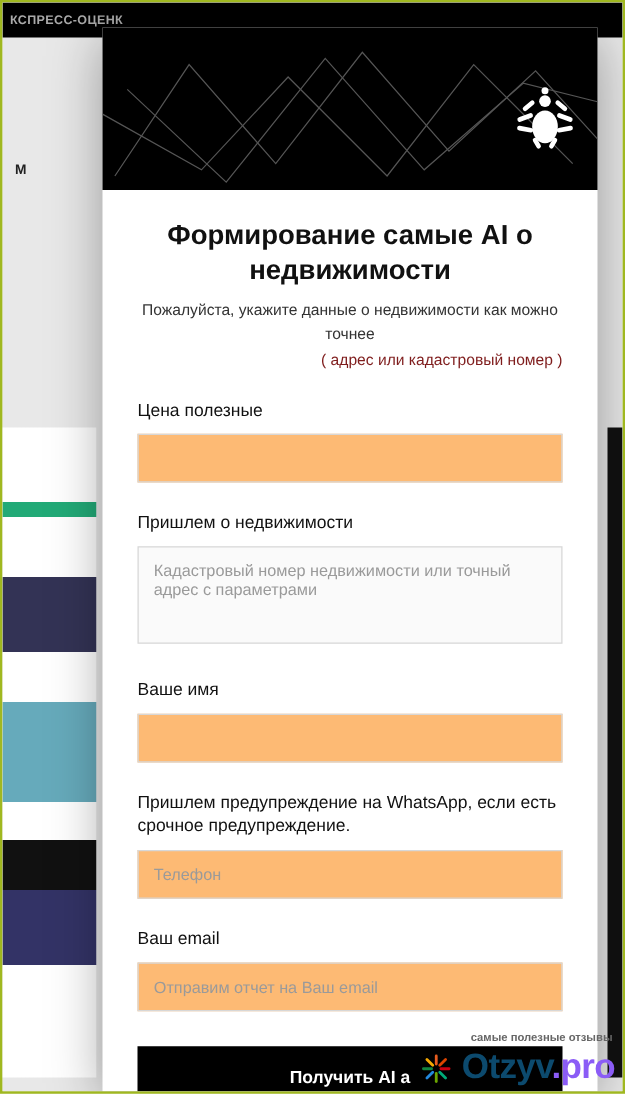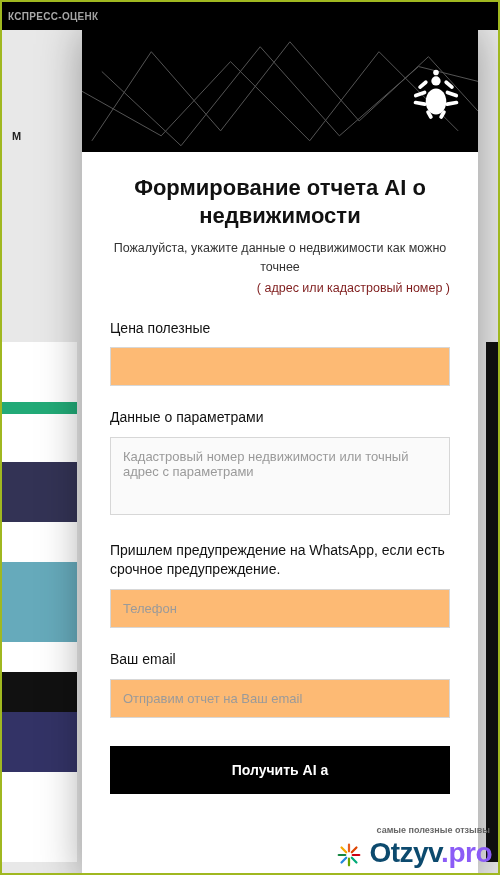--- a/index.html
+++ b/index.html
@@ -111,34 +111,38 @@
         <rect x="40" y="38" width="14" height="4" rx="2" transform="rotate(-10 47 40)"></rect>
         <rect x="10" y="18" width="12" height="4" rx="2" transform="rotate(-40 16 20)"></rect>
         <rect x="38" y="18" width="12" height="4" rx="2" transform="rotate(40 44 20)"></rect>
         <rect x="18" y="50" width="10" height="4" rx="2" transform="rotate(60 23 52)"></rect>
         <rect x="32" y="50" width="10" height="4" rx="2" transform="rotate(-60 37 52)"></rect>
       </g>
     </svg>
   </div>
 
   <div class="modal-body">
-    <h2 class="modal-title">Формирование отчета AI о недвижимости</h2>
+    <h2 class="modal-title">Формирование самые AI о недвижимости</h2>
     <div class="modal-sub">Пожалуйста, укажите данные о недвижимости как можно точнее</div>
     <div class="modal-sub2">( адрес или кадастровый номер )</div>
 
     <div class="field">
       <label>Цена полезные</label>
       <input type="text" style="">
     </div>
 
     <div class="field">
-      <label>Данные о параметрами</label>
+      <label>Пришлем о недвижимости</label>
       <textarea placeholder="Кадастровый номер недвижимости или точный адрес с параметрами" style=""></textarea>
     </div>
 
+    <div class="field">
+      <label>Ваше имя</label>
+      <input type="text" style="">
+    </div>
 
     <div class="field">
       <label>Пришлем предупреждение на WhatsApp, если есть срочное предупреждение.</label>
       <input type="text" placeholder="Телефон" style="">
     </div>
 
     <div class="field">
       <label>Ваш email</label>
       <input type="text" placeholder="Отправим отчет на Ваш email" style="">
     </div>

